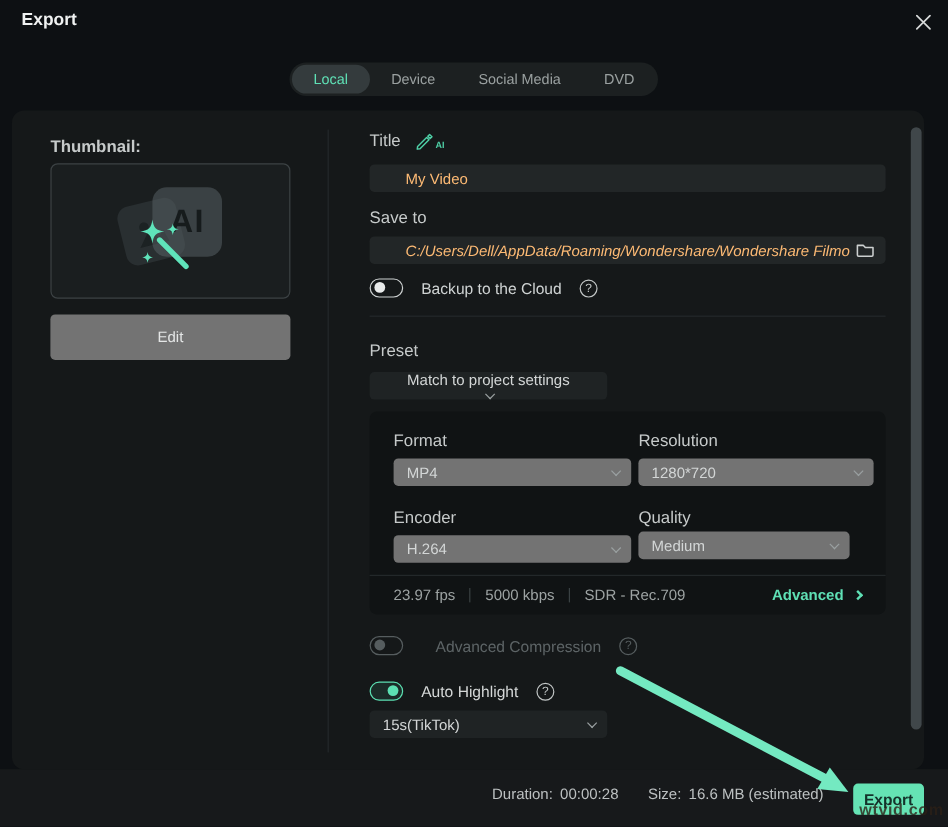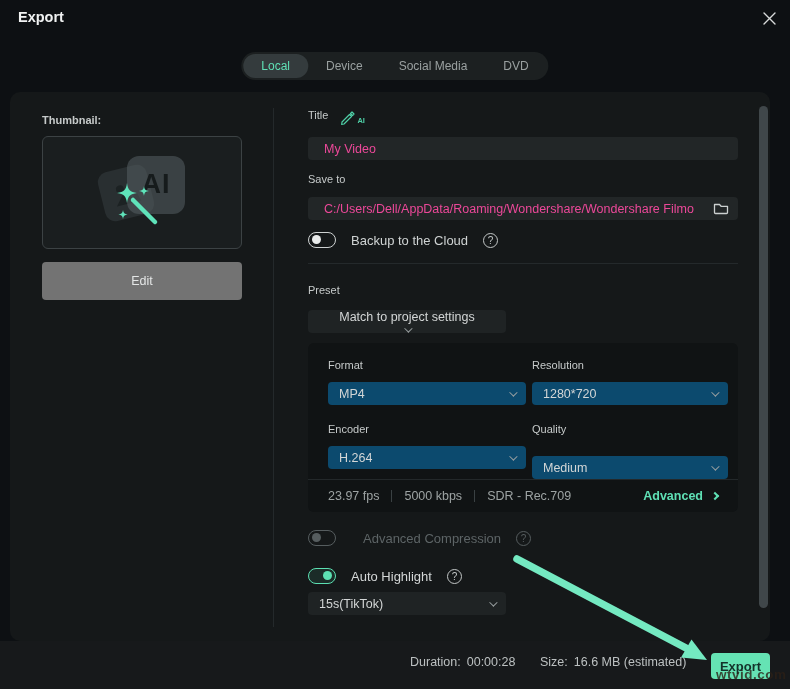--- a/index.html
+++ b/index.html
@@ -13,54 +13,54 @@
 
   
   .tabbar { position:absolute; left:50%; top:52px; transform:translateX(-50%); display:flex; align-items:center; background:#1c2021; border-radius:14px; padding:2px; }
   .tab { padding:5px 18px; font-size:12px; color:#9aa0a0; border-radius:12px; cursor:pointer; white-space:nowrap; }
   .tab.active { background:#343b3d; color:#5fe0b5; }
 
   
   .panel { position:absolute; left:10px; top:92px; width:760px; height:549px; background:#151819; border-radius:10px; }
   .col-divider { position:absolute; left:263px; top:16px; width:1px; height:519px; background:#24292b; }
 
-  .label { font-size:11px; color:#c6caca; }
+  .label { font-size:14px; color:#c6caca; }
   .label.dim { color:#5d6466; }
 
   
   .thumb-label { position:absolute; left:32px; top:22px; font-weight:600; }
   .thumb-box { position:absolute; left:32px; top:44px; width:200px; height:113px; background:#1a1e1f; border:1px solid #3c4244; border-radius:6px; cursor:pointer; }
   .ai-art { position:absolute; left:50%; top:50%; width:110px; height:86px; transform:translate(-50%,-50%); }
   .card-back { position:absolute; left:14px; top:18px; width:50px; height:50px; background:#2b3133; border-radius:10px; transform:rotate(-14deg); opacity:.9; display:flex; align-items:center; justify-content:center; }
   .card-front { position:absolute; left:40px; top:6px; width:58px; height:58px; background:rgba(86,95,98,.55); border-radius:12px; display:flex; align-items:center; justify-content:center; font-size:27px; font-weight:800; color:#161b1c; letter-spacing:1px; }
   .wand-svg { position:absolute; left:0; top:0; }
   .edit-btn { position:absolute; left:32px; top:170px; width:200px; height:38px; background:#737373; border-radius:4px; color:#e4e6e6; font-size:12.5px; display:flex; align-items:center; justify-content:center; cursor:pointer; }
 
   
   .r { position:absolute; }
-  .input-box { height:23px; background:#222627; border-radius:4px; display:flex; align-items:center; padding:0 16px; font-size:12.5px; color:#ec4899; white-space:nowrap; overflow:hidden; cursor:text; }
+  .input-box { height:23px; background:#222627; border-radius:4px; display:flex; align-items:center; padding:0 30px; font-size:12.5px; color:#fdba74; white-space:nowrap; overflow:hidden; cursor:text; }
   .dropdown { height:23px; background:#1f2324; border-radius:4px; display:flex; align-items:center; justify-content:space-between; padding:0 11px; font-size:12.5px; color:#d3d6d6; cursor:pointer; }
   .chev-down { width:6px; height:6px; border-right:1.5px solid #9aa0a1; border-bottom:1.5px solid #9aa0a1; transform:rotate(45deg) translateY(-2px); flex:0 0 auto; }
   .chev-right { width:6px; height:6px; border-right:2px solid #5fe0b5; border-bottom:2px solid #5fe0b5; transform:rotate(-45deg); }
 
   .toggle-row { display:flex; align-items:center; gap:15px;justify-content:space-between; }
   .toggle { width:28px; height:16px; border:1.5px solid #ced2d2; border-radius:9px; position:relative; cursor:pointer; flex:0 0 auto; }
   .toggle .knob { position:absolute; top:2px; left:3px; width:9px; height:9px; border-radius:50%; background:#e8eaea; }
   .toggle.dim { border-color:#565d5f; }
   .toggle.dim .knob { background:#565d5f; }
   .toggle.on { border-color:#5ce0b2; background:rgba(92,224,178,.10); }
   .toggle.on .knob { left:auto; right:3px; background:#5ce0b2; }
   .qmark { width:15px; height:15px; border:1.2px solid #c2c6c6; border-radius:50%; display:inline-flex; align-items:center; justify-content:center; font-size:10px; color:#c2c6c6; flex:0 0 auto; cursor:pointer; }
   .qmark.dim { border-color:#565d5f; color:#565d5f; }
 
   .h-divider { position:absolute; left:298px; top:171px; width:430px; height:1px; background:#24292b; }
 
   
   .format-box { position:absolute; left:298px; top:251px; width:430px; height:169px; background:#101314; border-radius:6px; }
-  .format-box .dropdown { background:#0c4a6e; }
+  .format-box .dropdown { background:#737373; }
   .info-row { position:absolute; left:0; bottom:0; width:100%; height:33px; border-top:1px solid #23282a; display:flex; align-items:center; padding:0 20px; font-size:12.5px; color:#9da3a3; }
   .sep { width:1px; height:12px; background:#3a4143; margin:0 12px; }
   .advanced-link { margin-left:auto; display:flex; align-items:center; gap:9px; color:#5fe0b5; font-weight:700; cursor:pointer; }
 
   
   .scroll-thumb { position:absolute; left:749px; top:14px; width:9px; height:502px; border-radius:4.5px; background:#40474a; cursor:grab; }
 
   
   .footer { position:absolute; left:0; top:641px; width:790px; height:48px; background:#17191b; }
   .footer-text { position:absolute; top:0; height:41px; display:flex; align-items:center; font-size:12.5px; color:#bcc0c1; gap:6px; }
@@ -117,21 +117,21 @@
       <span style="display:inline-flex; align-items:flex-end;">
         <svg width="16" height="16" viewBox="0 0 16 16">
             <path d="M2,13 L9.5,5.5 L11.5,7.5 L4,15 L1.7,15.3 Z M10.5,4.5 L12,3 L14,5 L12.5,6.5 Z" fill="none" stroke="#4ecfa6" stroke-width="1.2" stroke-linejoin="round"></path>
           </svg>
         <span style="font-size:7.5px; font-weight:700; color:#4ecfa6; margin-left:1px;">AI</span>
       </span>
     </div>
     <div class="r input-box" style="left:298px; top:45px; width:430px;">My Video</div>
 
     <div class="r label" style="left:298px; top:81px;">Save to</div>
-    <div class="r input-box" style="left:298px; top:105px; width:430px; padding-right:34px; position:absolute;">
+    <div class="r input-box" style="left:298px; top:105px; width:430px; padding-right:34px; position:absolute;font-style:italic;">
       <span>C:/Users/Dell/AppData/Roaming/Wondershare/Wondershare Filmo</span>
       <span style="position:absolute; right:9px; top:4px;">
         <svg width="16" height="14" viewBox="0 0 16 14">
             <path d="M1.5,3.5 h5 l1.6,1.8 h6.4 v6.2 a1,1 0 0 1 -1,1 h-11 a1,1 0 0 1 -1,-1 Z" fill="none" stroke="#ccd0d0" stroke-width="1.3" stroke-linejoin="round"></path>
           </svg>
       </span>
     </div>
 
     <div class="r toggle-row" style="left:298px; top:140px;">
       <div class="toggle">
@@ -159,21 +159,21 @@
       <div class="dropdown" style="position:absolute; left:224px; top:39px; width:196px;">
         <span>1280*720</span>
           <span class="chev-down"></span>
       </div>
       <div class="label" style="position:absolute; left:20px; top:80px;">Encoder</div>
       <div class="label" style="position:absolute; left:224px; top:80px;">Quality</div>
       <div class="dropdown" style="position:absolute; left:20px; top:103px; width:198px;">
         <span>H.264</span>
           <span class="chev-down"></span>
       </div>
-      <div class="dropdown" style="position:absolute; left:224px; top:113px; width:196px;">
+      <div class="dropdown" style="position:absolute; left:224px; top:100px; width:176px;">
         <span>Medium</span>
           <span class="chev-down"></span>
       </div>
       <div class="info-row">
         <span>23.97 fps</span>
         <span class="sep"></span>
         <span>5000 kbps</span>
         <span class="sep"></span>
         <span>SDR - Rec.709</span>
         <span class="advanced-link">

